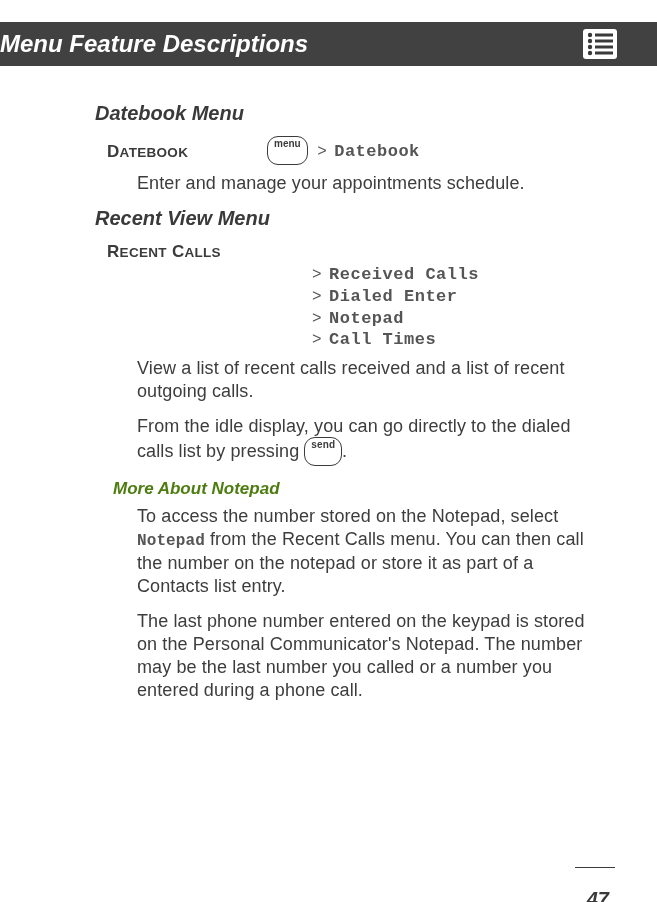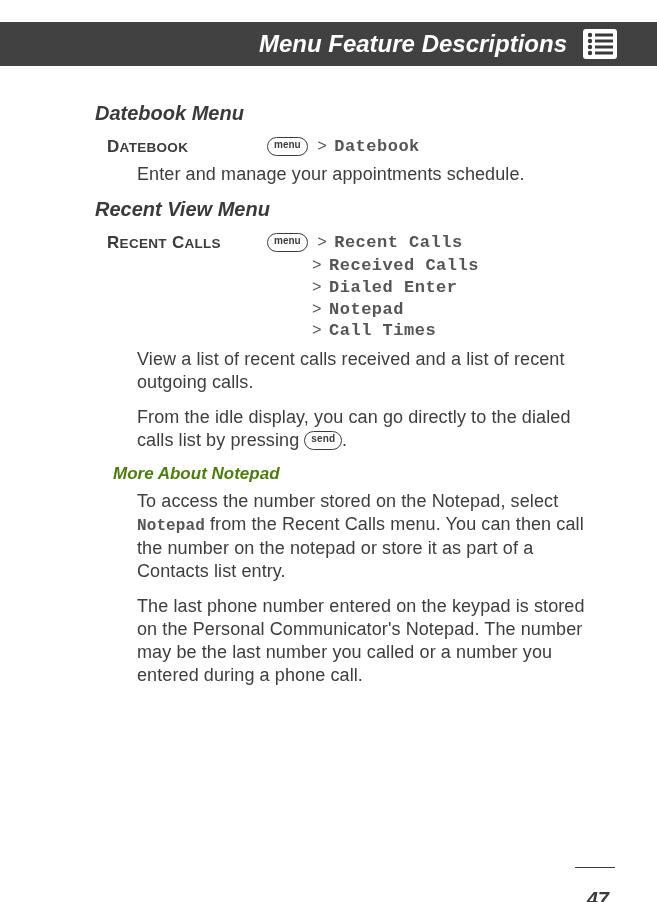--- a/index.html
+++ b/index.html
@@ -7,21 +7,20 @@
   
   .page { position: relative; width: 657px; height: 902px; padding: 0; }
   
   .header-bar {
     background: #414141;
     color: #fff;
     font-style: italic;
     font-weight: bold;
     font-size: 24px;
     padding: 8px 90px 8px 0;
-    text-align: right;
     margin: 22px 0 0 0;
     position: relative;
   }
   .header-icon {
     position: absolute;
     right: 40px;
     top: 50%;
     transform: translateY(-50%);
     background: #fff;
     padding: 3px 4px;
@@ -51,21 +50,21 @@
     letter-spacing: 0.3px;
     width: 160px;
     flex: 0 0 160px;
   }
   .feature-label .small-caps { font-size: 13.5px; }
   
   .menu-pill {
     display: inline-block;
     border: 1.3px solid #3b3b3b;
     border-radius: 11px;
-    padding: 0px 6px 4px 6px;
+    padding: 0px 6px 14px 6px;
     font-size: 10px;
     font-weight: bold;
     font-style: normal;
     font-family: Arial, sans-serif;
     line-height: 13px;
     vertical-align: middle;
     position: relative;
     top: -1px;
     color: #3b3b3b;
     background: #fff;
@@ -164,25 +163,20 @@
 
     <div class="body-text">Enter and manage your appointments schedule.</div>
 
     <div class="h2">Recent View Menu</div>
 
     <div class="feature-row">
       <div class="feature-label">
         <span>R</span><span class="small-caps">ECENT</span>
         <span>C</span><span class="small-caps">ALLS</span>
       </div>
-      <div>
-        <span class="menu-pill">menu</span>
-        <span class="gt">&gt;</span>
-        <span class="path-text">Recent Calls</span>
-      </div>
     </div>
 
     <div class="subpaths">
       <div><span class="gt">&gt;</span> <span class="path-text">Received Calls</span></div>
       <div><span class="gt">&gt;</span> <span class="path-text">Dialed Enter</span></div>
       <div><span class="gt">&gt;</span> <span class="path-text">Notepad</span></div>
       <div><span class="gt">&gt;</span> <span class="path-text">Call Times</span></div>
     </div>
 
     <div class="body-text">View a list of recent calls received and a list of recent outgoing calls.</div>

